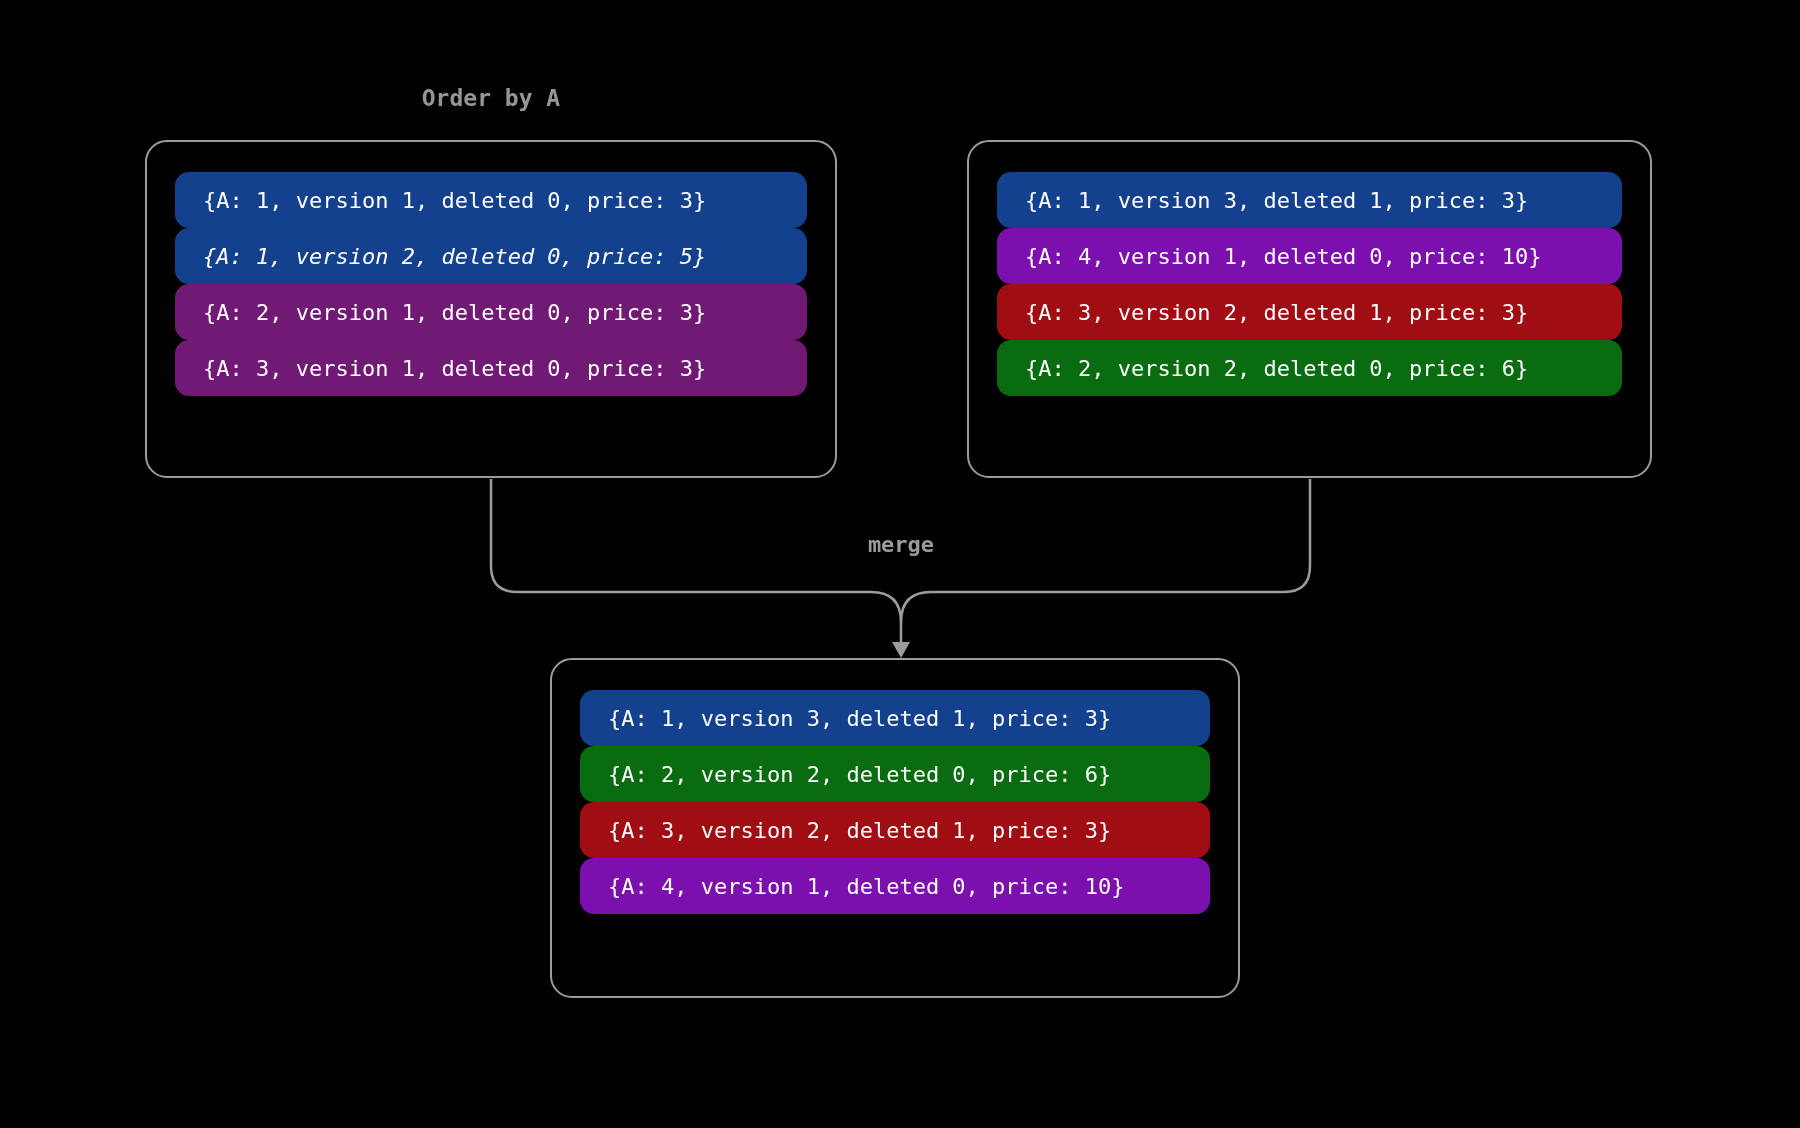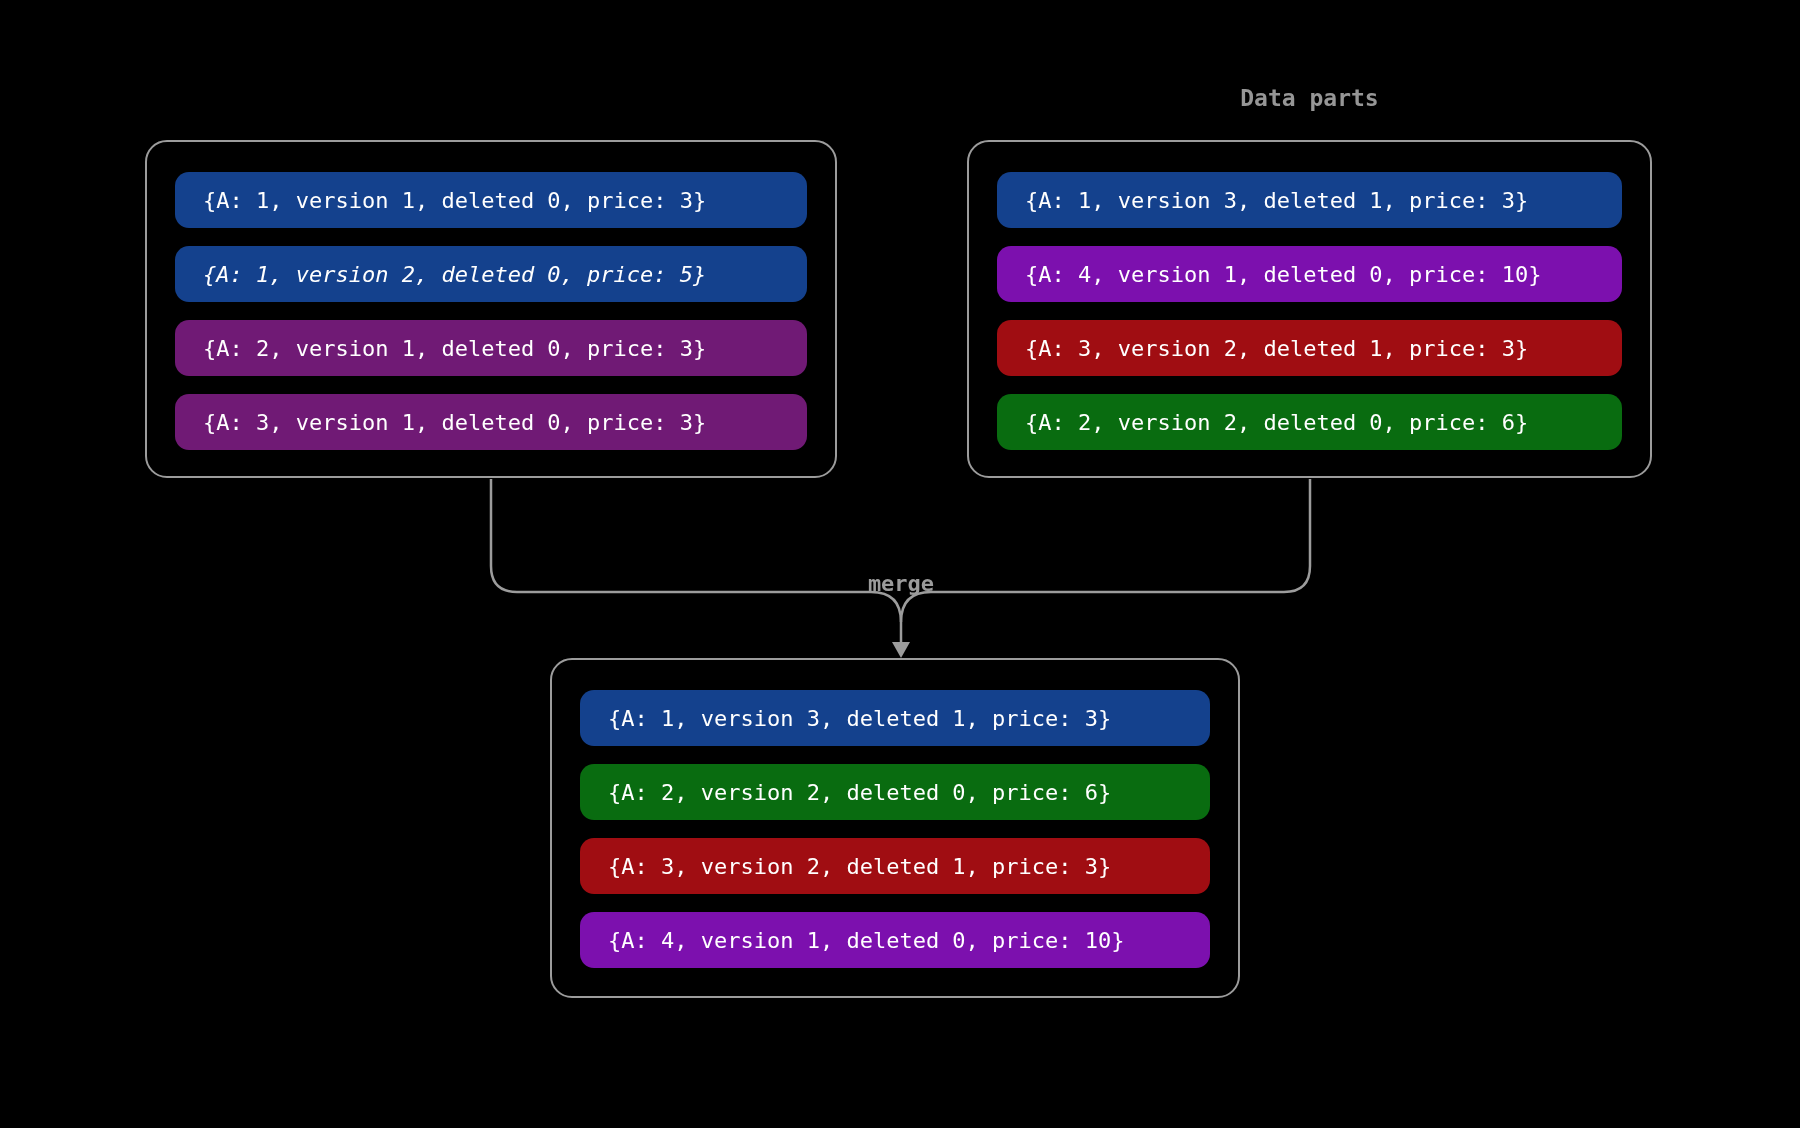--- a/index.html
+++ b/index.html
@@ -25,21 +25,21 @@
     pointer-events: none;
   }
   .panel {
     position: absolute;
     box-sizing: border-box;
     border: 2px solid #9c9c9c;
     border-radius: 22px;
     padding: 30px 28px;
     display: flex;
     flex-direction: column;
-    gap: 18px;
+    gap: 0;
     background: #000000;
   }
   .panel-left   { left: 145px; top: 140px; width: 692px; height: 338px; }
   .panel-right  { left: 967px; top: 140px; width: 685px; height: 338px; }
   .panel-merged { left: 550px; top: 658px; width: 690px; height: 340px; }
   .row {
     height: 56px;
     min-height: 56px;
     border-radius: 14px;
     display: flex;
@@ -56,41 +56,41 @@
     font-size: 23px;
     font-weight: bold;
     text-align: center;
     line-height: 28px;
   }
   .title-left  { left: 145px; top: 84px; width: 692px; }
   .title-right { left: 967px; top: 84px; width: 685px; }
   .merge-label {
     position: absolute;
     left: 781px;
-    top: 571px;
+    top: 532px;
     width: 240px;
     text-align: center;
     color: #9b9b9b;
     font-size: 22px;
     font-weight: bold;
   }
 </style>
 </head>
 <body>
 
 <div class="canvas">
 
   <svg class="connectors" viewBox="0 0 1800 1128" xmlns="http://www.w3.org/2000/svg">
     <path d="M 491 479 L 491 566 Q 491 592 517 592 L 871 592 Q 901 592 901 622 L 901 644" fill="none" stroke="#9c9c9c" stroke-width="2.5"></path>
     <path d="M 1310 479 L 1310 566 Q 1310 592 1284 592 L 931 592 Q 901 592 901 622" fill="none" stroke="#9c9c9c" stroke-width="2.5"></path>
     <polygon points="892,642 910,642 901,658" fill="#9c9c9c"></polygon>
   </svg>
 
+  <div class="panel-title title-left">Order by A</div>
 
-  <div class="panel-title title-right">Data parts</div>
 
   <div class="merge-label">merge</div>
 
   <div class="panel panel-left">
     <div class="row" style="background-color: rgb(20, 65, 141);">{A: 1, version 1, deleted 0, price: 3}</div>
     <div class="row" style="background-color: rgb(20, 65, 141); font-style: italic;">{A: 1, version 2, deleted 0, price: 5}</div>
     <div class="row" style="background-color: #701a75;">{A: 2, version 1, deleted 0, price: 3}</div>
     <div class="row" style="background-color: #701a75;">{A: 3, version 1, deleted 0, price: 3}</div>
   </div>
 

